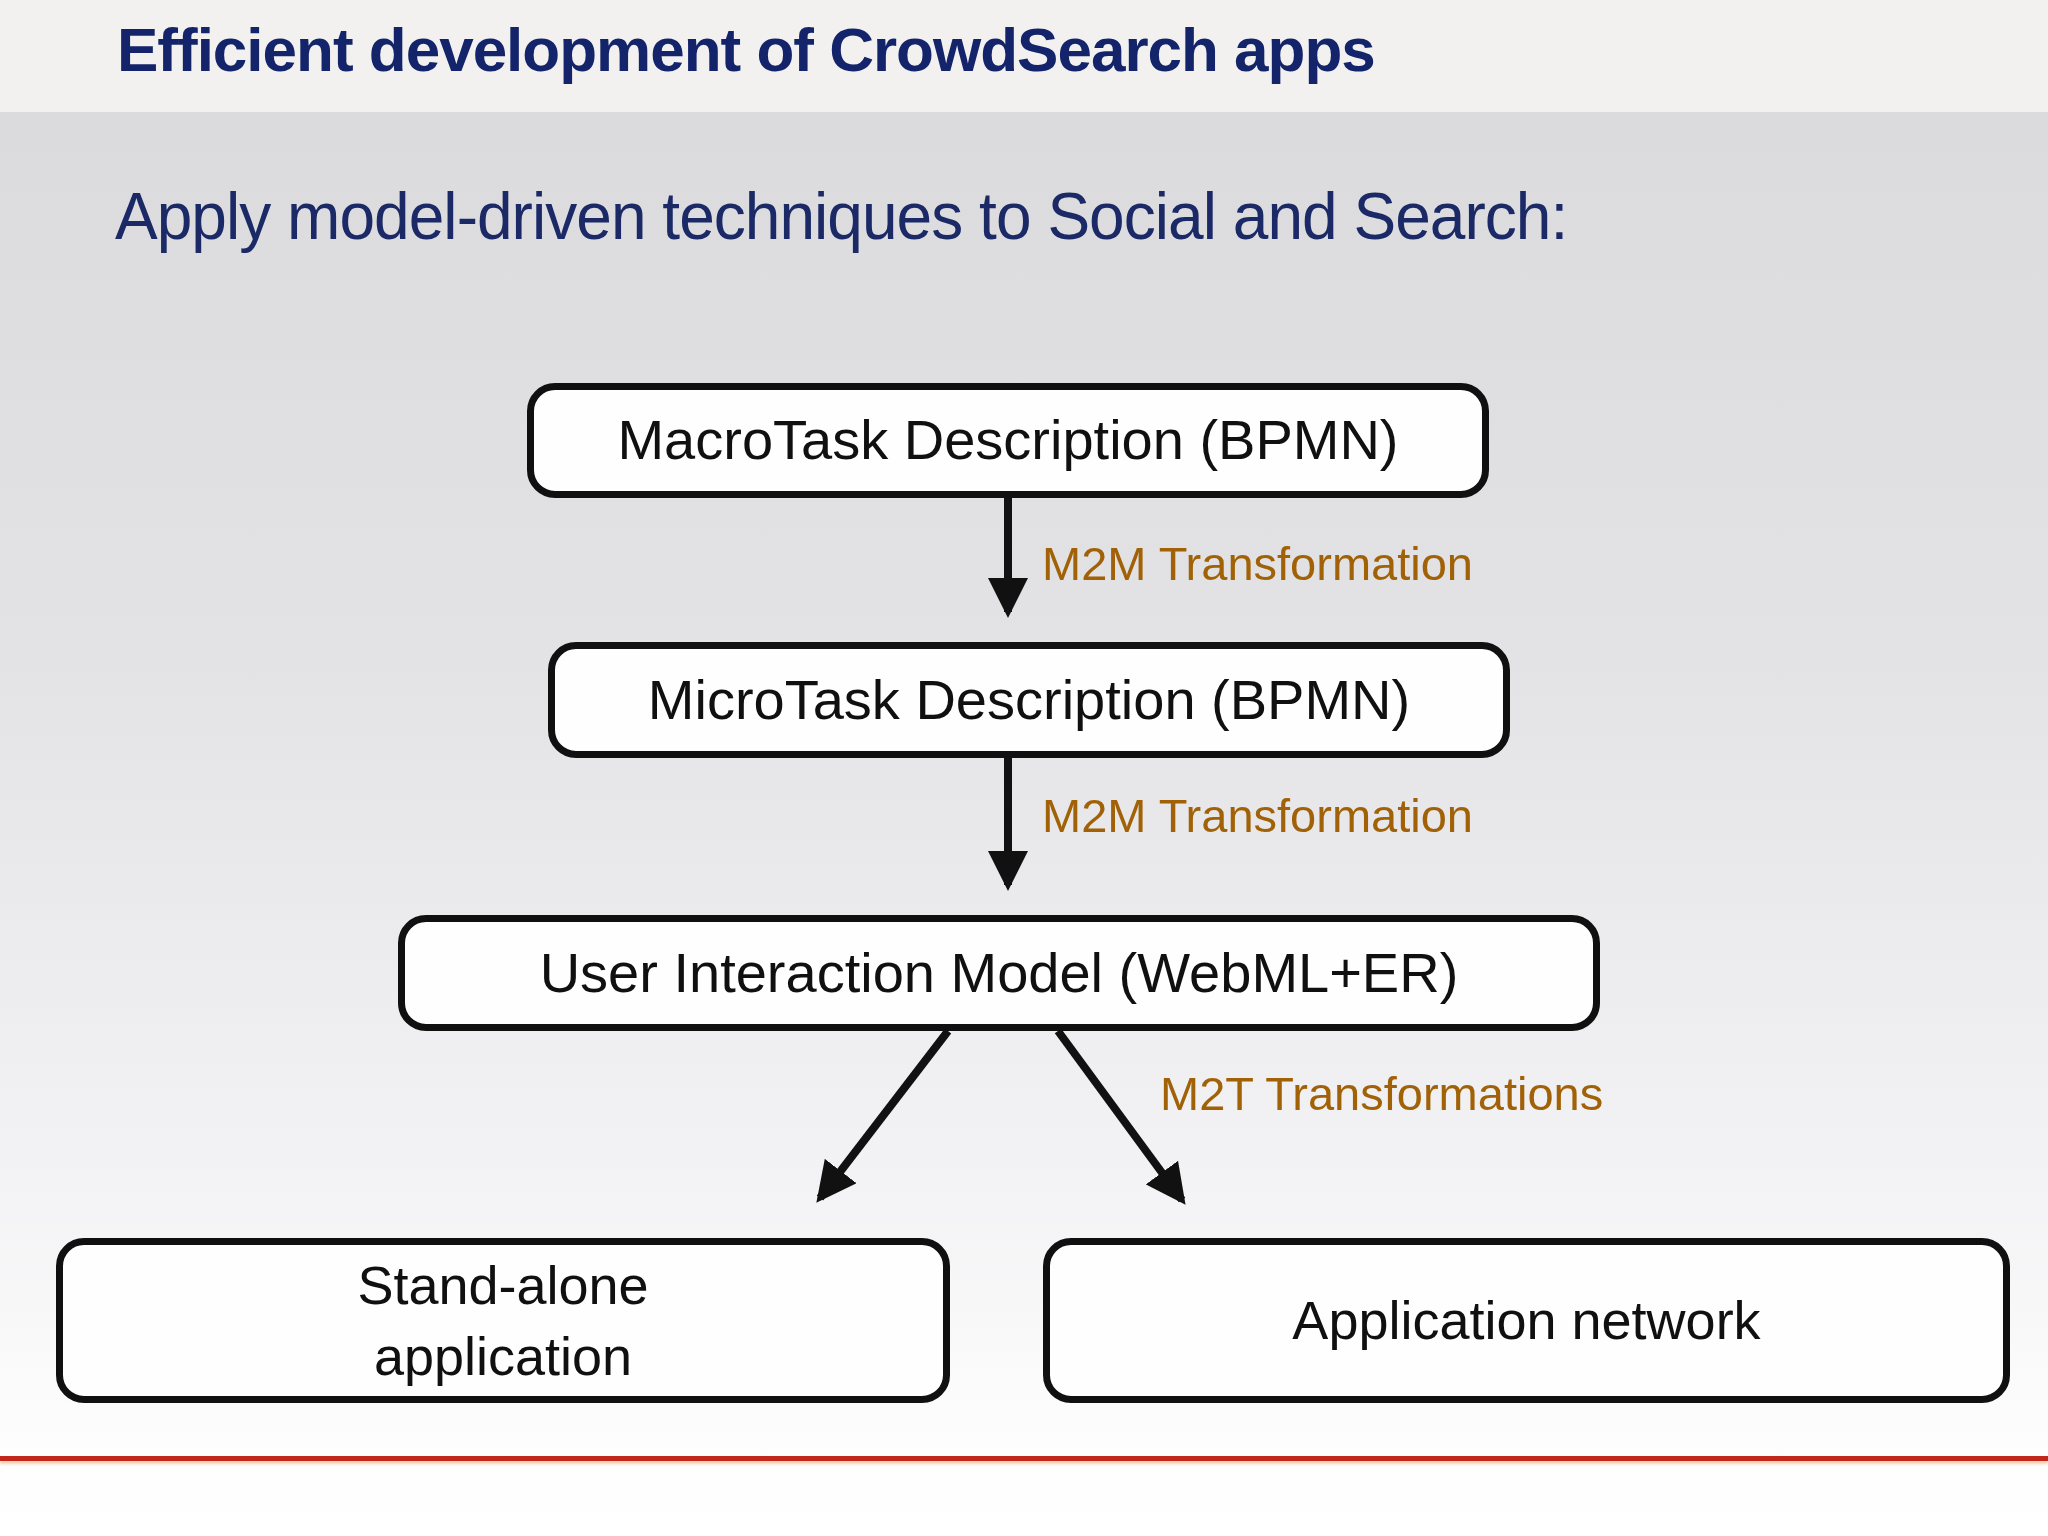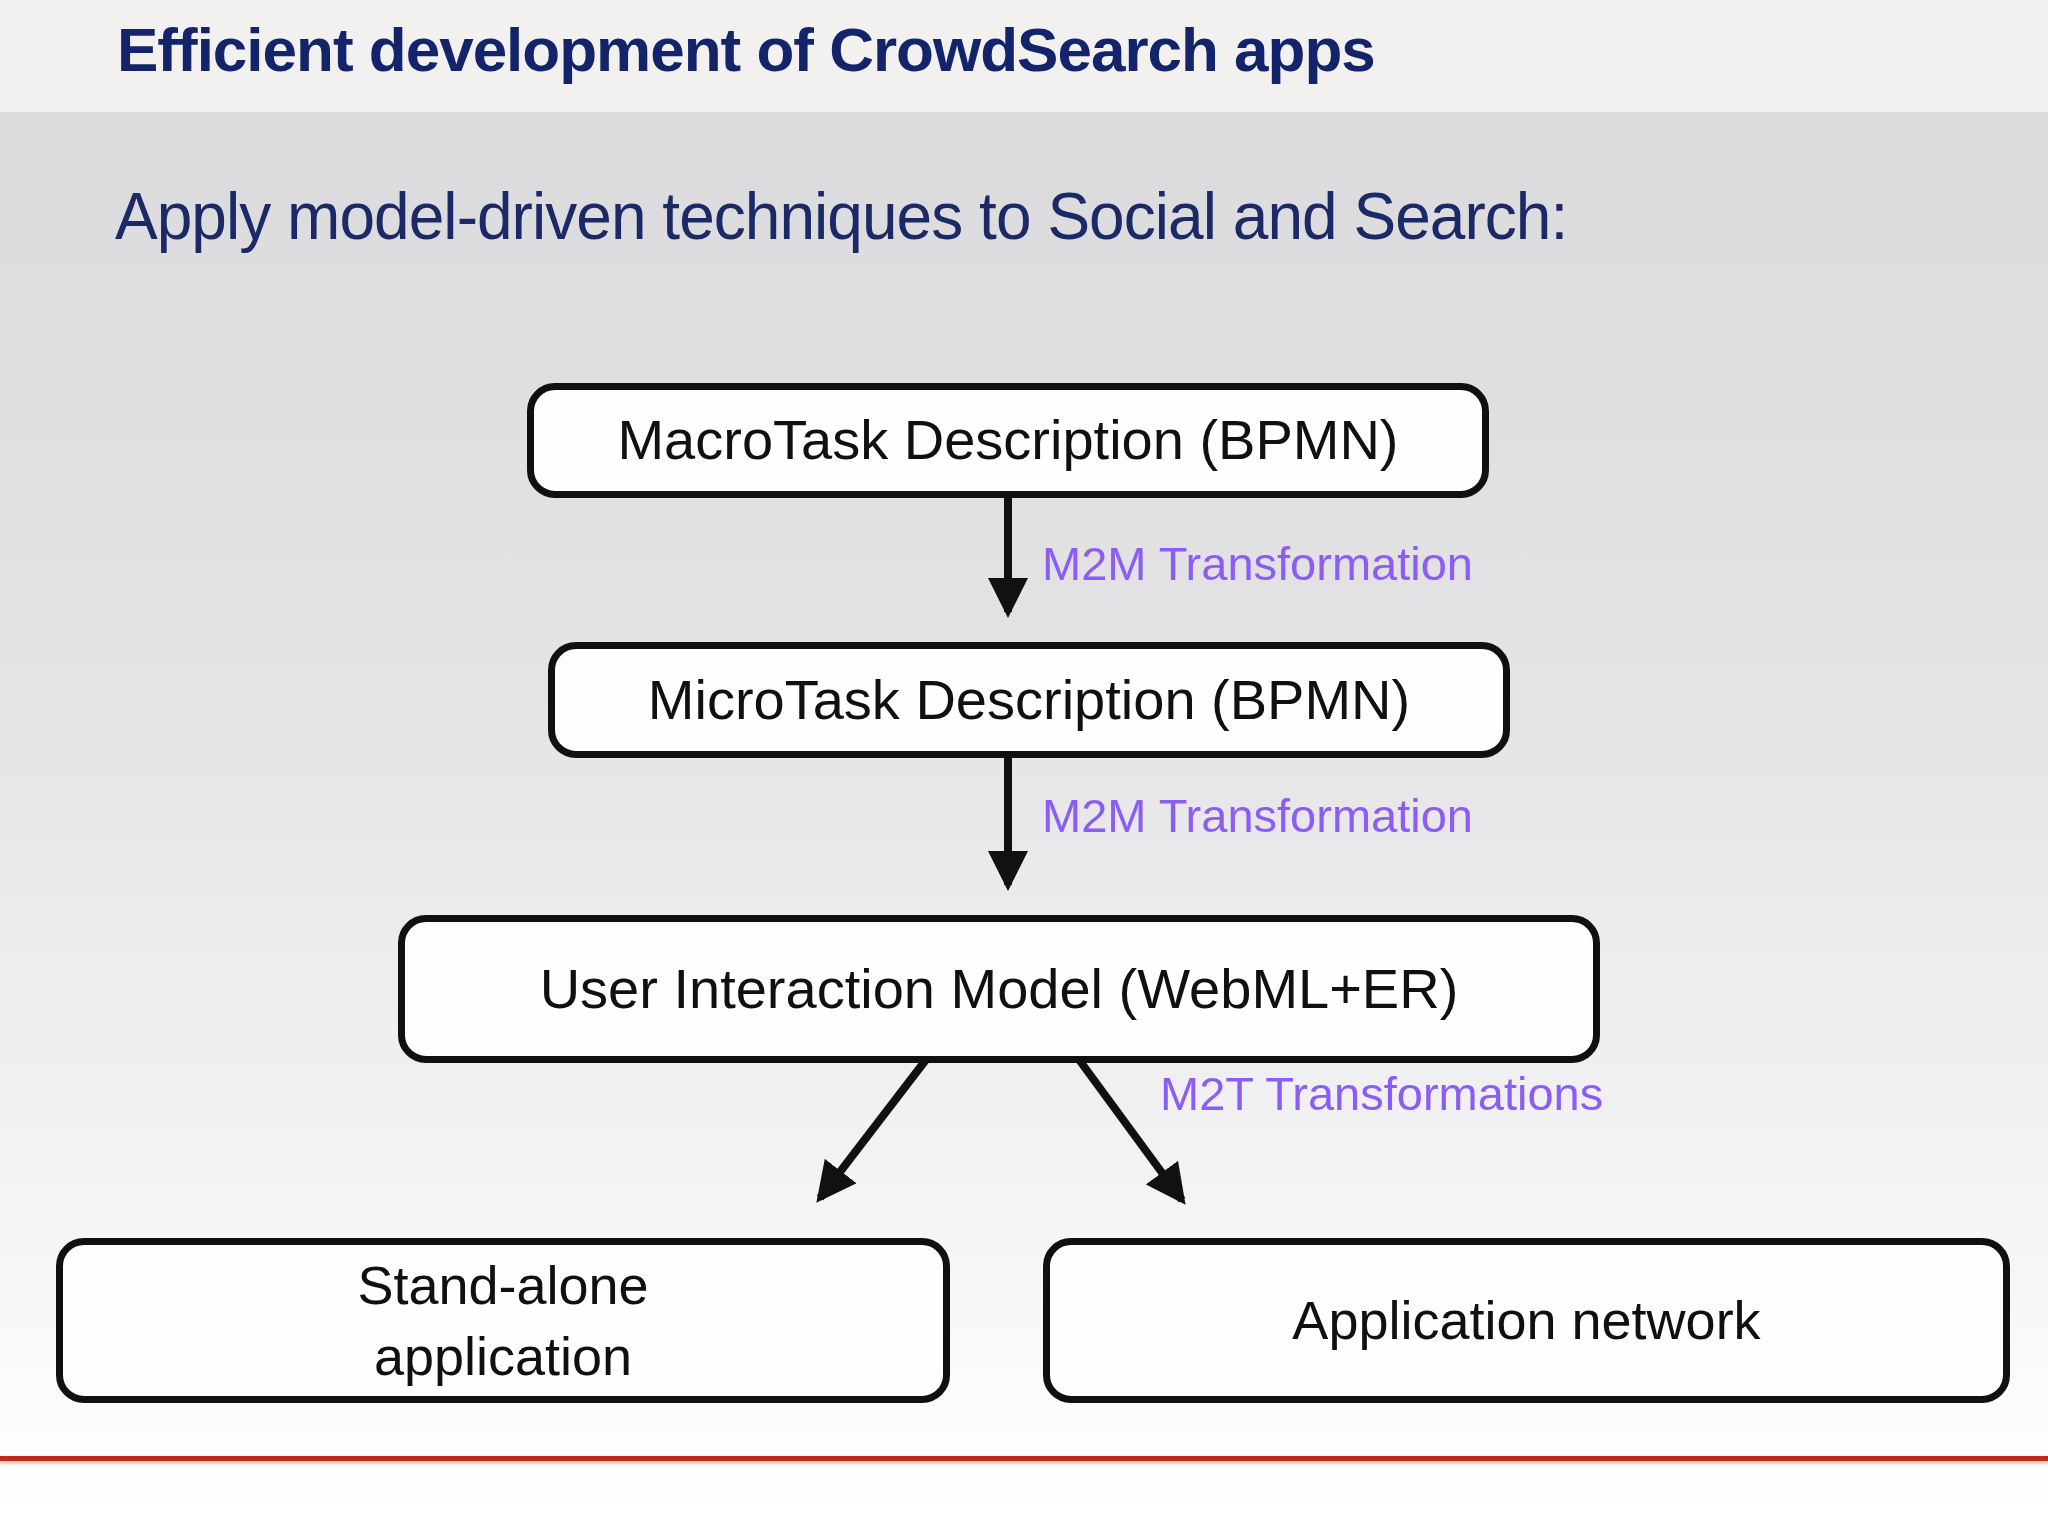--- a/index.html
+++ b/index.html
@@ -50,27 +50,27 @@
     border-radius: 28px;
     display: flex; flex-direction: column;
     align-items: center; justify-content: center;
     text-align: center;
     color: #101010;
     font-size: 56px;
     line-height: 1.3;
   }
   .node-macrotask { left: 527px; top: 383px;  width: 962px;  height: 115px; }
   .node-microtask { left: 548px; top: 642px;  width: 962px;  height: 116px; }
-  .node-uim       { left: 398px; top: 915px;  width: 1202px; height: 148px; }
+  .node-uim       { left: 398px; top: 915px;  width: 1202px; height: 116px; }
   .node-standalone{ left: 56px;  top: 1238px; width: 894px;  height: 165px; font-size: 54px; }
   .node-embedded  { left: 1043px; top: 1238px; width: 967px; height: 165px; font-size: 54px; }
   
   .edge-label {
     position: absolute;
-    color: #8b5cf6;
+    color: #a16207;
     font-size: 47px;
     white-space: nowrap;
   }
   .edge-label.m2m1 { left: 1042px; top: 536px; }
   .edge-label.m2m2 { left: 1042px; top: 788px; }
   .edge-label.m2t  { left: 1160px; top: 1066px; }
   
   .edges-svg {
     position: absolute; left: 0; top: 0;
     width: 2048px; height: 1536px;

